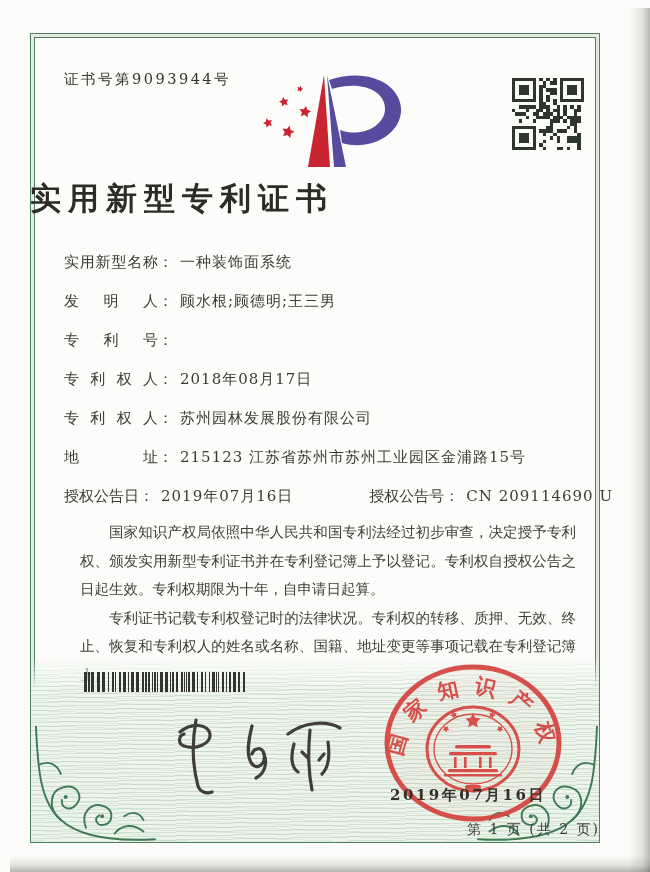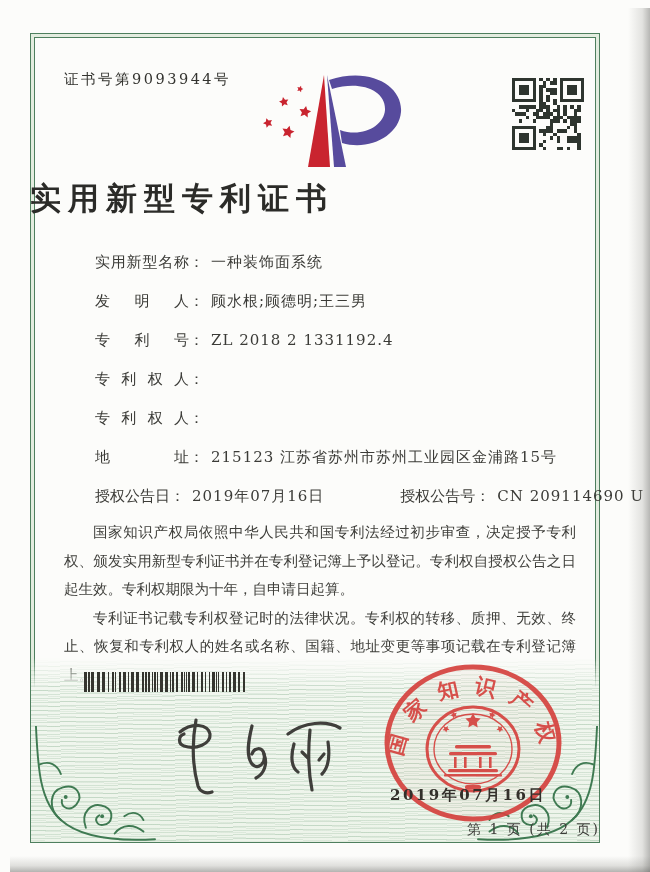--- a/index.html
+++ b/index.html
@@ -20,29 +20,29 @@
     background:linear-gradient(to bottom, rgba(110,110,104,0) 0%, rgba(110,110,104,.2) 60%, rgba(70,70,66,.4) 100%);}
   .frame{position:absolute;left:30px;top:33px;width:570px;height:810px;
     border:1px solid var(--green);
     box-shadow: inset 0 0 0 3px #e3ecdf, inset 0 0 0 4px var(--green);}
   .cert-no{position:absolute;left:64px;top:70px;font-size:14.5px;letter-spacing:2.5px;color:#33332f;}
   .logo{position:absolute;left:250px;top:72px;width:165px;height:98px;}
   .qr{position:absolute;left:512px;top:78px;width:72px;height:72px;}
   .qr svg{width:100%;height:100%;fill:#2e352f;}
   .title{position:absolute;left:30px;width:570px;top:178px;text-align:left;
     font-size:31px;font-weight:700;letter-spacing:7px;color:#2b2b28;}
-  .fields{position:absolute;left:64px;top:252px;width:512px;display:flex;flex-direction:column;gap:19px;margin-left:31px;}
+  .fields{position:absolute;left:64px;top:252px;width:512px;display:flex;flex-direction:column;gap:19px;}
   .frow{display:flex;align-items:flex-start;line-height:20px;font-size:15px;color:#3b3b37;white-space:nowrap;}
   .flabel{display:inline-block;width:94px;text-align:justify;text-align-last:justify;}
   .flabel2{display:inline-block;width:78px;text-align:justify;text-align-last:justify;margin-left:76px;}
   .fcolon{display:inline-block;}
   .fvalue{margin-left:7px;letter-spacing:1px;}
   .body-text{position:absolute;left:64px;top:518px;width:512px;font-size:14.5px;line-height:28.5px;
     text-align:justify;color:#3e3e3a;}
-  .body-text p{text-indent:2em;}
+  .body-text p{text-indent:2em;margin-left:16px;}
   .guilloche{position:absolute;left:31px;top:658px;width:568px;height:183px;
     background:
       repeating-linear-gradient(179deg, rgba(96,150,108,.20) 0px, rgba(96,150,108,.20) 1px, rgba(255,255,255,0) 1px, rgba(255,255,255,0) 4px),
       repeating-linear-gradient(2deg, rgba(96,150,108,.12) 0px, rgba(96,150,108,.12) 1px, rgba(255,255,255,0) 1px, rgba(255,255,255,0) 5px),
       linear-gradient(#f2f7f0,#edf4ea);
     -webkit-mask-image:linear-gradient(to bottom, transparent 0px, #000 30px);
     mask-image:linear-gradient(to bottom, transparent 0px, #000 30px);}
   .barcode{position:absolute;left:84px;top:672px;width:162px;height:20px;}
   .barcode svg{width:100%;height:100%;fill:#35352f;}
   .flourish{position:absolute;width:125px;height:120px;top:726px;}
@@ -312,29 +312,30 @@
       <span class="fvalue">一种装饰面系统</span>
     </div>
     <div class="frow">
       <span class="flabel">发明人</span>
         <span class="fcolon">：</span>
       <span class="fvalue">顾水根;顾德明;王三男</span>
     </div>
     <div class="frow">
       <span class="flabel">专利号</span>
         <span class="fcolon">：</span>
-      <span class="fvalue">ZL 2018 2 1331192.4</span>
     </div>
     <div class="frow">
       <span class="flabel">专利权人</span>
         <span class="fcolon">：</span>
+      <span class="fvalue">2018年08月17日</span>
     </div>
     <div class="frow">
       <span class="flabel">专利权人</span>
         <span class="fcolon">：</span>
+      <span class="fvalue">苏州园林发展股份有限公司</span>
     </div>
     <div class="frow">
       <span class="flabel">地址</span>
         <span class="fcolon">：</span>
       <span class="fvalue">215123 江苏省苏州市苏州工业园区金浦路15号</span>
     </div>
     <div class="frow">
       <span class="flabel">授权公告日</span>
         <span class="fcolon">：</span>
       <span class="fvalue">2019年07月16日</span>

